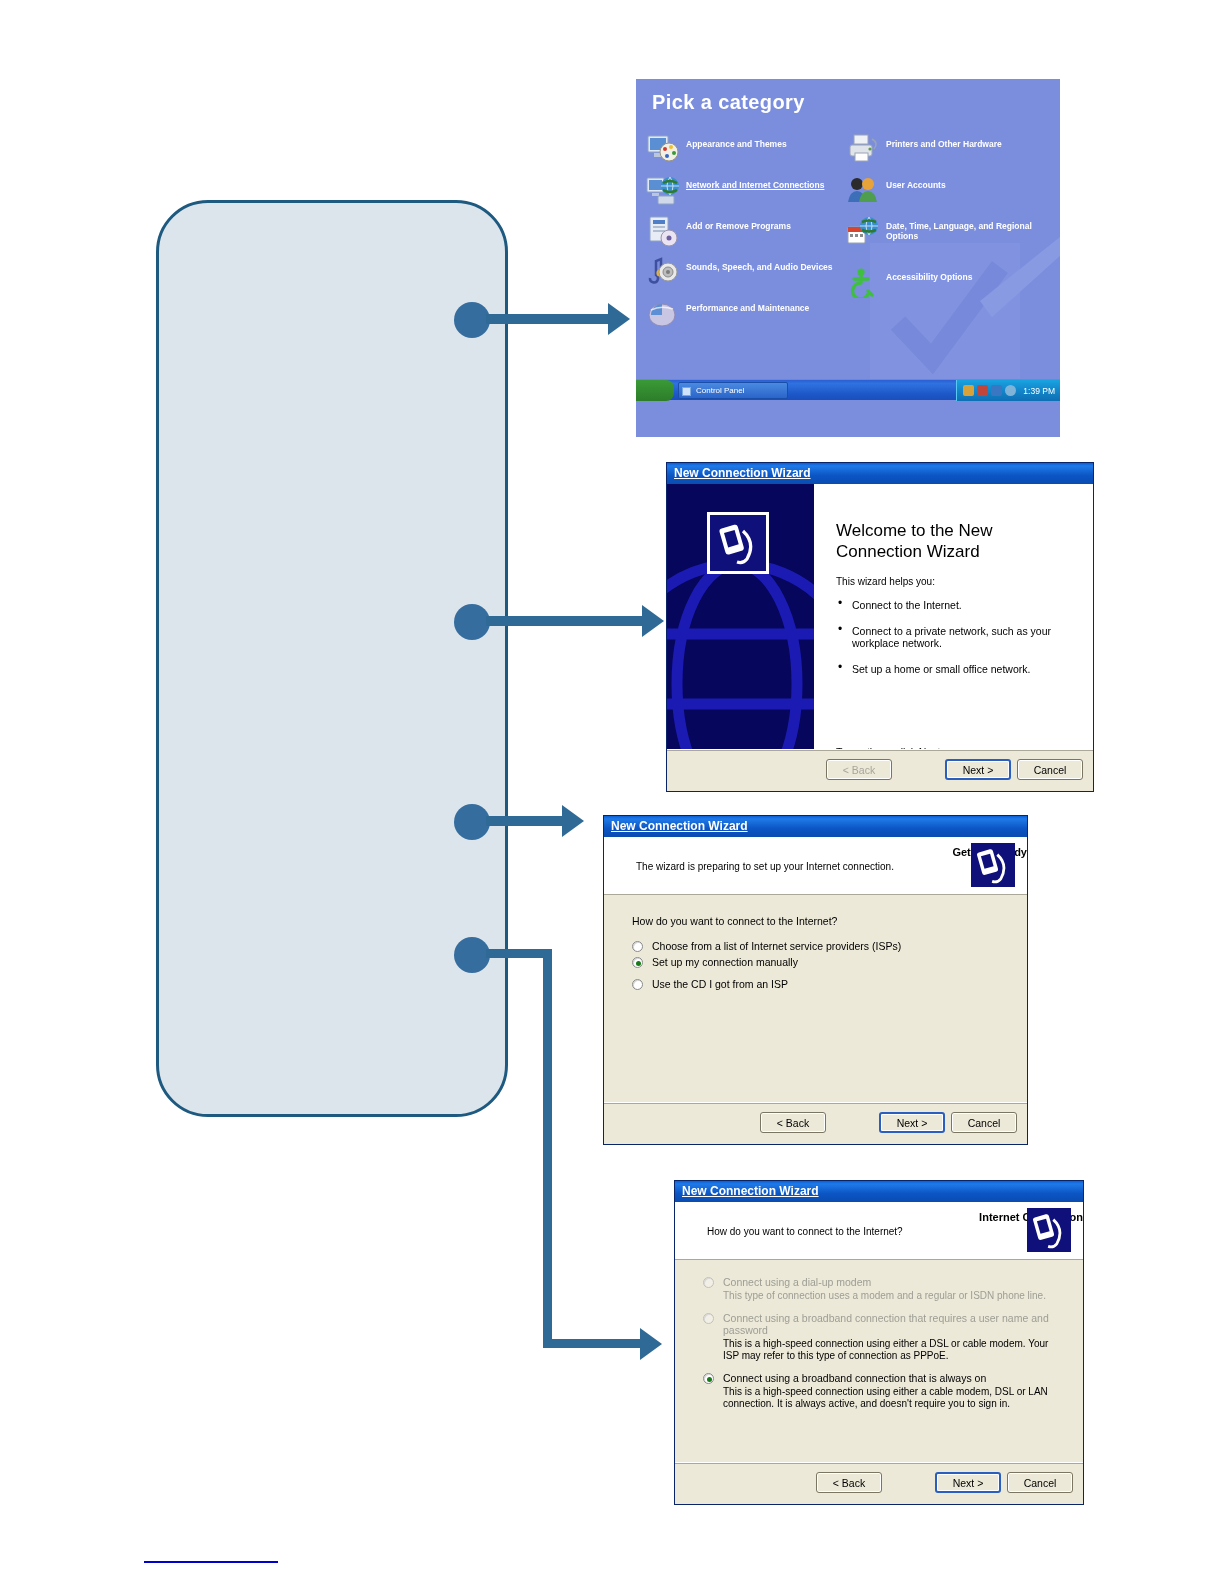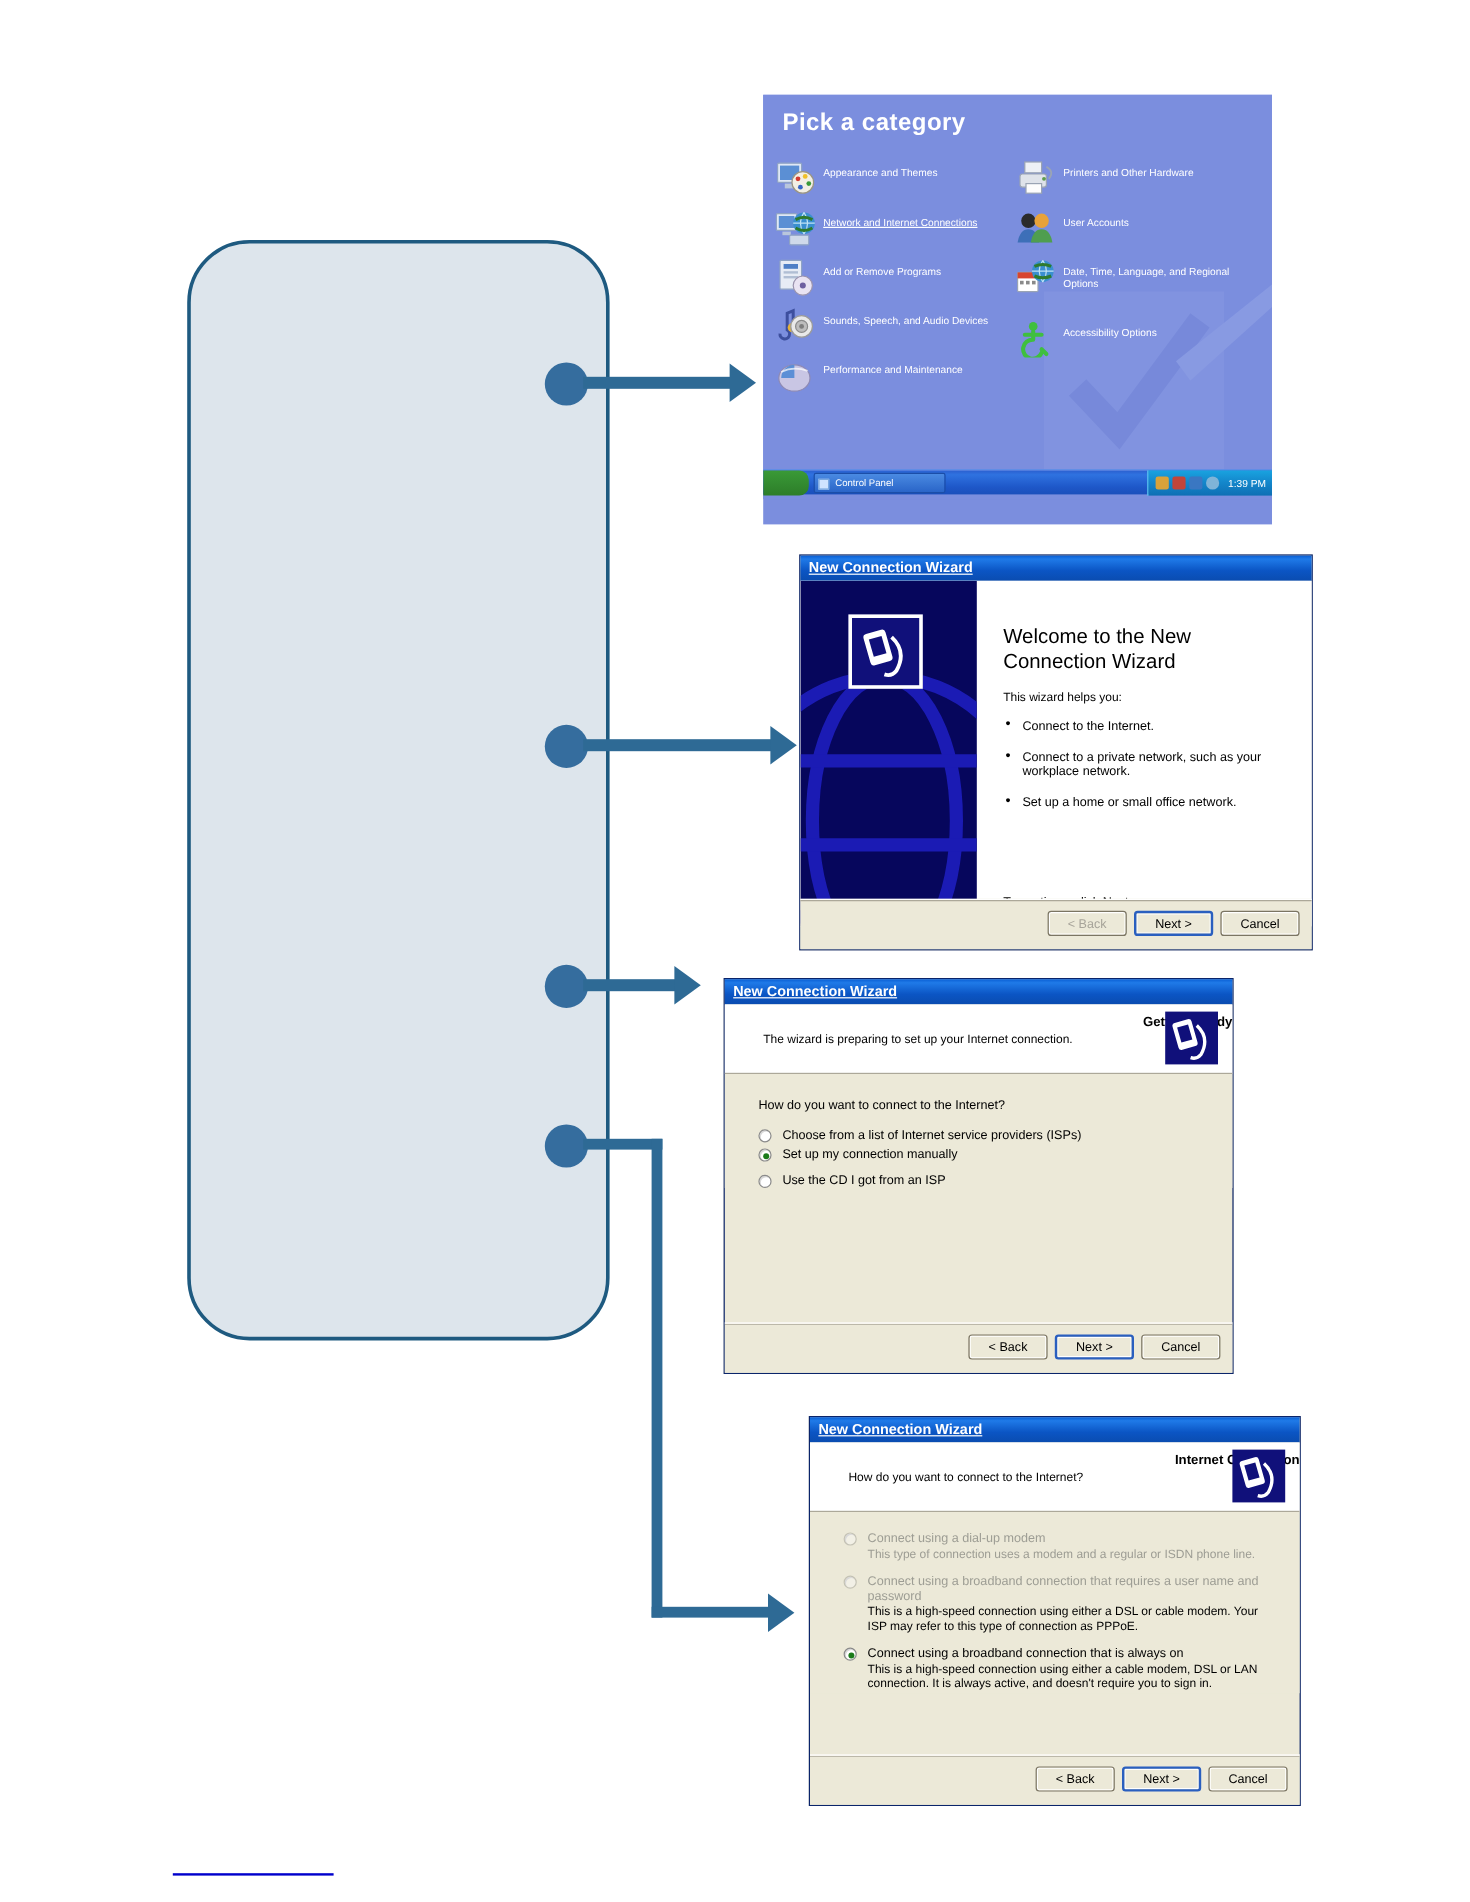--- a/index.html
+++ b/index.html
@@ -111,32 +111,32 @@
   .cp-ico {
     position: absolute;
     left: 0; top: 2px;
     width: 34px; height: 32px;
   }
   .cp-label {
     position: absolute;
     left: 40px; top: 8px;
     width: 152px;
     font-size: 8.5px;
-    font-weight: normal;
+    font-weight: bold;
     color: #ffffff;
     line-height: 10px;
   }
   .cp-label.link {
     text-decoration: underline;
   }
 
   
   .cp-taskbar {
     position: absolute;
-    left: 0; bottom: 4px;
+    left: 0; bottom: 16px;
     width: 100%; height: 21px;
     background: linear-gradient(to bottom, #2b5fd0 0%, #2f72e0 18%, #1e57c8 70%, #1a4fbb 100%);
     border-top: 1px solid #5a8de8;
   }
   .tb-start {
     position: absolute;
     left: 0; top: 0;
     width: 38px; height: 21px;
     background: linear-gradient(to bottom, #3a9a37, #2d7d29);
     border-radius: 0 8px 8px 0;
@@ -280,21 +280,21 @@
     background: #ece9d8;
     border: 1px solid #7b7563;
     border-radius: 3px;
     font-size: 10.5px;
     font-family: "Liberation Sans", sans-serif;
     color: #000000;
     line-height: 19px;
     text-align: center;
     box-shadow: inset 0 0 0 1px #ffffff;
   }
-  .xp-btn.default { border: 2px solid #2a5fbf; line-height: 17px; }
+  .xp-btn.default { border: 2px solid #2a5fbf; line-height: 17px; margin-left: 47px; }
   .xp-btn.disabled { color: #a7a49a; }
 
   
   .wel-body {
     position: relative;
     height: 288px;
     background: #ffffff;
     overflow: hidden;
   }
   .wel-side {

